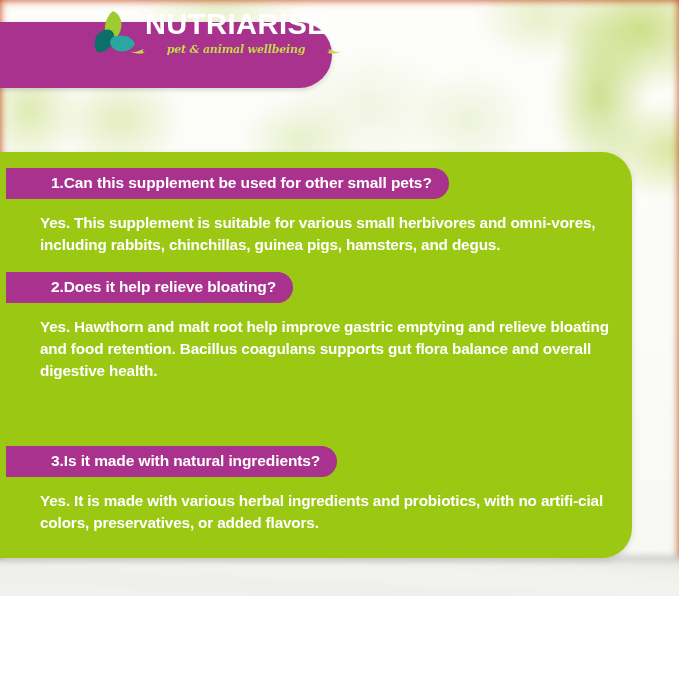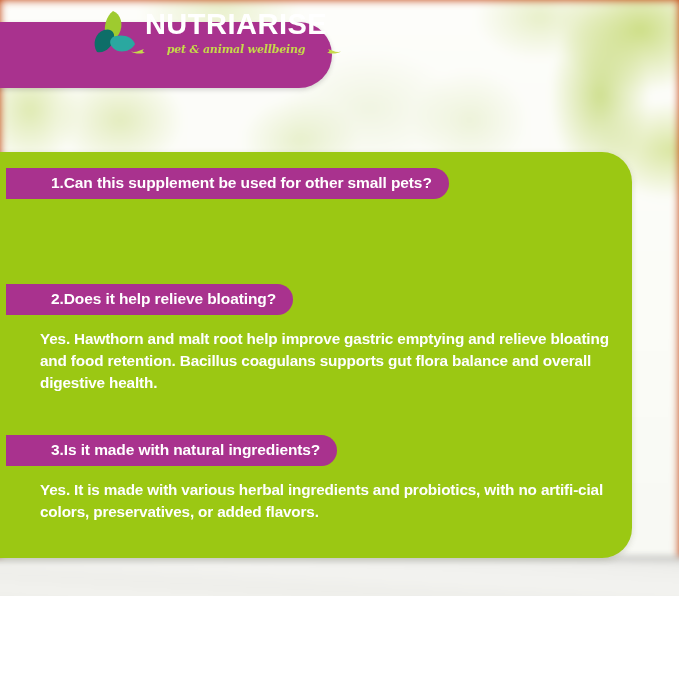--- a/index.html
+++ b/index.html
@@ -145,22 +145,22 @@
   .faq-inner {
     position: absolute;
     left: 34px;
     top: 0;
     right: 0;
     bottom: 0;
   }
 
   .faq-item { position: absolute; left: 0; right: 18px; margin-left: 40px; }
   .faq-item-1 { top: 16px; }
-  .faq-item-2 { top: 132px; }
-  .faq-item-3 { top: 283px; }
+  .faq-item-2 { top: 120px; }
+  .faq-item-3 { top: 294px; }
 
   .q-pill {
     display: inline-block;
     background: #a9328e;
     color: #ffffff;
     font-family: "Liberation Sans", sans-serif;
     font-weight: bold;
     font-size: 15.5px;
     line-height: 15.5px;
     padding: 7px 17px 8px 11px;
@@ -216,20 +216,21 @@
         </svg>
       </span>
     </div>
   </div>
 
   <div class="faq-panel">
     <div class="faq-inner">
 
       <div class="faq-item faq-item-1">
         <div class="q-pill">1.Can this supplement be used for other small pets?</div>
+        <div class="answer">Yes. This supplement is suitable for various small herbivores and omni-vores, including rabbits, chinchillas, guinea pigs, hamsters, and degus.</div>
       </div>
 
       <div class="faq-item faq-item-2">
         <div class="q-pill">2.Does it help relieve bloating?</div>
         <div class="answer answer-indent">Yes. Hawthorn and malt root help improve gastric emptying and relieve bloating and food retention. Bacillus coagulans supports gut flora balance and overall digestive health.</div>
       </div>
 
       <div class="faq-item faq-item-3">
         <div class="q-pill">3.Is it made with natural ingredients?</div>
         <div class="answer">Yes. It is made with various herbal ingredients and probiotics, with no artifi-cial colors, preservatives, or added flavors.</div>

